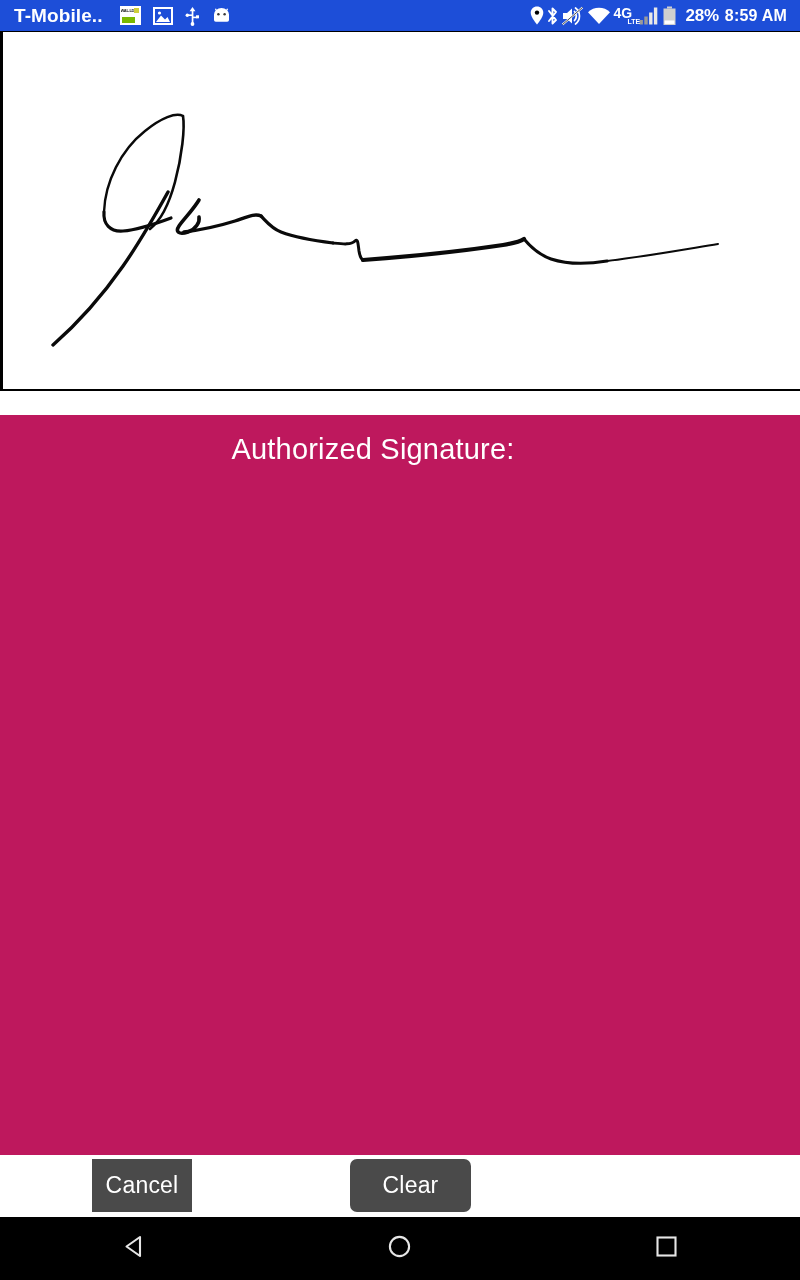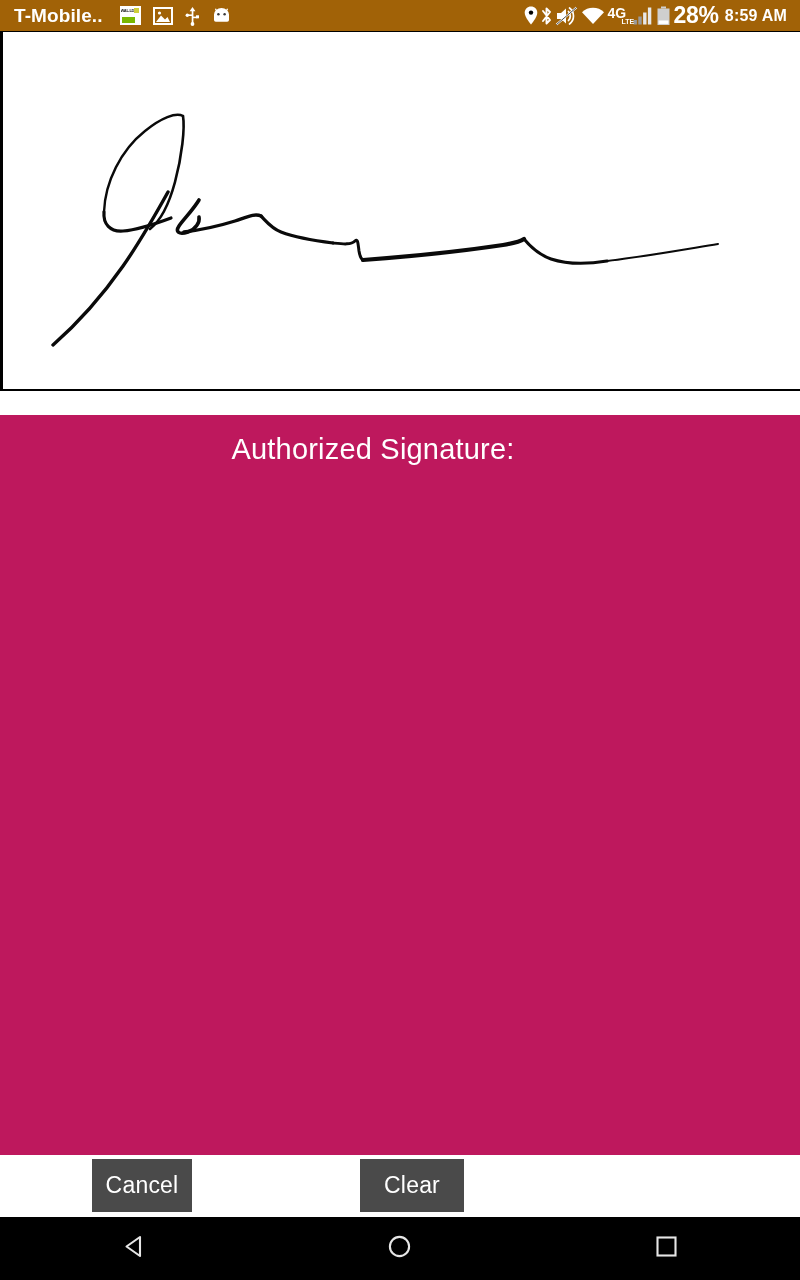--- a/index.html
+++ b/index.html
@@ -6,33 +6,33 @@
   html, body {
     width:800px; height:1280px;
     background:#000;
     font-family:"Liberation Sans", sans-serif;
     overflow:hidden;
   }
 
   
   .status-bar{
     position:absolute; left:0; top:0; width:800px; height:31px;
-    background:#a16207; color:#fff;
+    background:#1d4ed8; color:#fff;
     display:flex; align-items:center;
   }
   .carrier{
     font-size:19px; font-weight:bold; color:#fff;
     margin-left:14px; letter-spacing:0.1px; white-space:nowrap;
   }
   .status-left-icons{ display:flex; align-items:center; gap:12px; margin-left:17px; }
   .status-right{
     margin-left:auto; display:flex; align-items:center; gap:2px; margin-right:13px;
   }
   .si{ display:flex; align-items:center; justify-content:center; }
-  .battery-pct{ font-size:23px; font-weight:bold; color:#fff; letter-spacing:-0.2px; }
+  .battery-pct{ font-size:17px; font-weight:bold; color:#fff; letter-spacing:-0.2px;margin-left:6px; }
   .clock{ font-size:16px; font-weight:bold; color:#fff; letter-spacing:0.2px; margin-left:4px; }
 
   .app-icon-badge{
     width:21px;height:19px;background:#fff;position:relative;overflow:hidden;
     display:flex;flex-direction:column;justify-content:flex-end;
   }
   .app-icon-badge .t{
     position:absolute;top:1px;left:1px;right:1px;height:8px;
     font-size:4px;color:#1c1c1c;line-height:8px;letter-spacing:-0.3px;
     white-space:nowrap;overflow:hidden;font-weight:bold;
@@ -78,21 +78,21 @@
   .btn{
     position:absolute; top:4px; height:53px;
     background:#4a4a4a; color:#fff;
     border:none; outline:none;
     font-family:"Liberation Sans", sans-serif;
     font-size:23px; font-weight:normal;
     display:flex; align-items:center; justify-content:center;
     cursor:pointer; letter-spacing:0.2px;
   }
   .btn-cancel{ left:92px;  width:100px; }
-  .btn-clear { left:360px; width:104px; }
+  .btn-clear { left:350px; width:121px;border-radius:7px; }
   .btn-save  { left:608px; width:102px; }
 
   
   .nav-bar{
     position:absolute; left:0; top:1217px; width:800px; height:63px;
     background:#000;
     display:flex; align-items:center; justify-content:space-around;
   }
   .nav-btn{ width:120px; height:63px; display:flex; align-items:center; justify-content:center; cursor:pointer; }
 </style>

